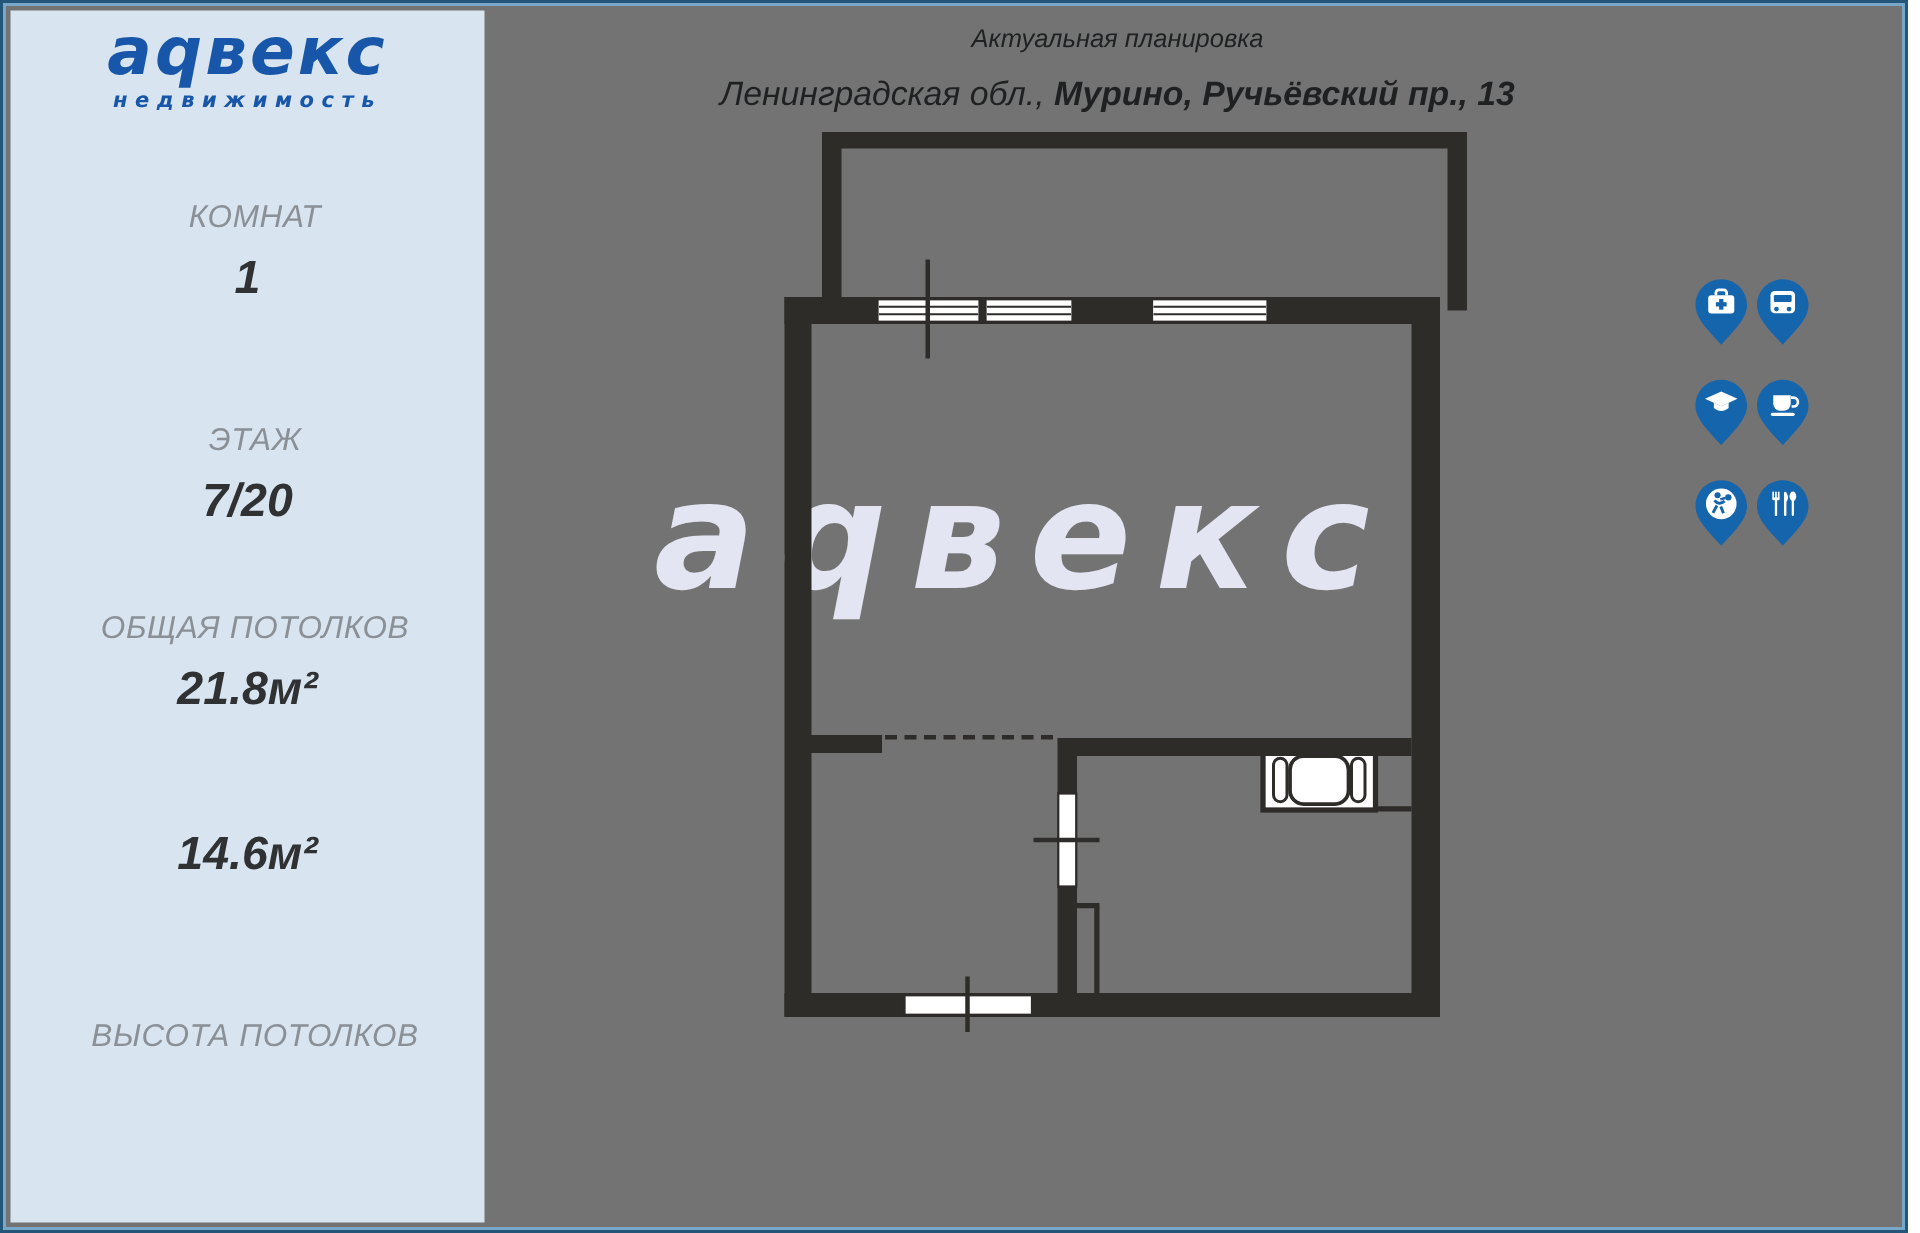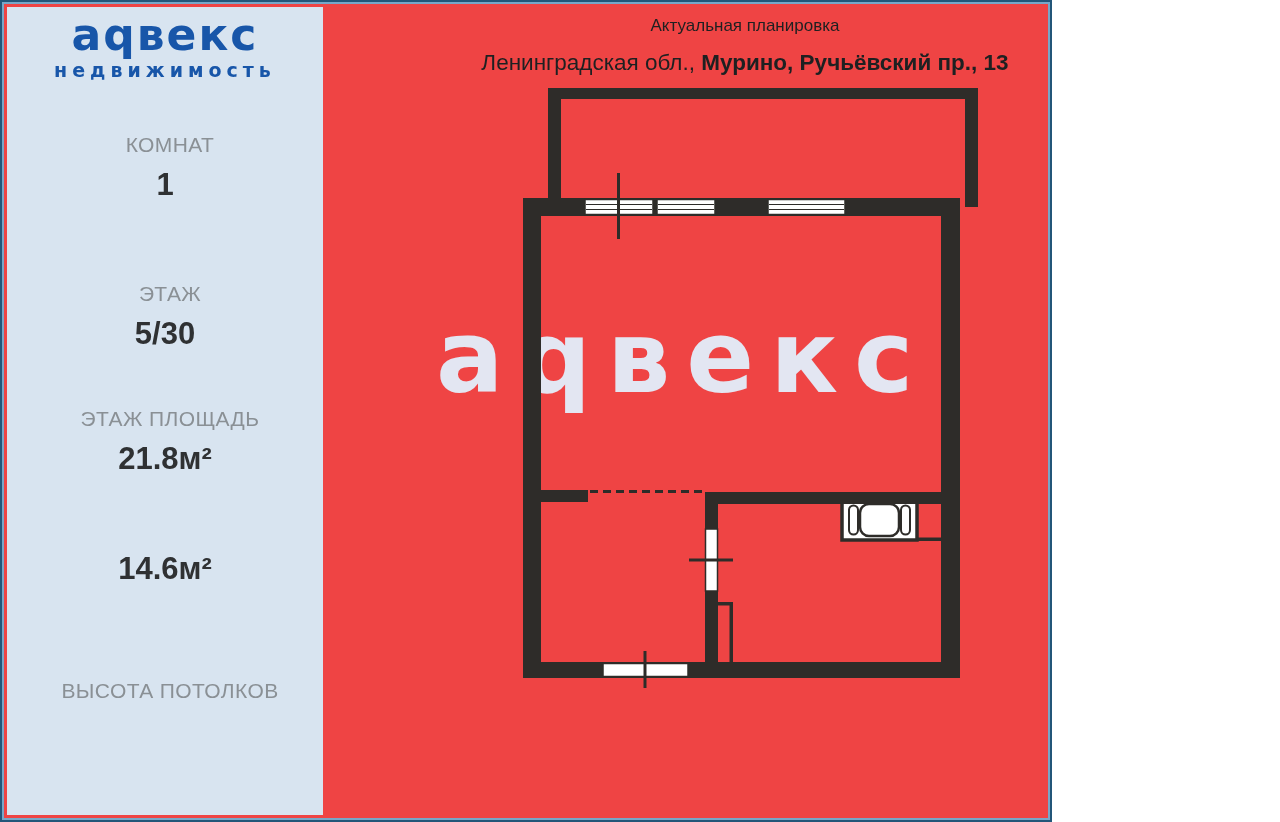--- a/index.html
+++ b/index.html
@@ -1,28 +1,28 @@
 <!DOCTYPE html>
 <html><head>
 <meta charset="utf-8">
 <style>
   html,body{margin:0;padding:0;}
   .page{
-    position:relative;width:1052px;height:822px;background:#ef4444;
-    font-family:"Liberation Sans",sans-serif;overflow:hidden;
+    position:relative;width:1272px;height:822px;background:#737373;
+    font-family:"Liberation Sans",sans-serif;overflow:hidden;font-style:italic;
   }
   
   .frame-outer{position:absolute;inset:0;border:2px solid #235679;z-index:60;pointer-events:none;}
   .frame-mid{position:absolute;inset:2px;border:2px solid #78a7c8;z-index:60;pointer-events:none;}
 
   
   .sidebar{position:absolute;left:7px;top:7px;width:316px;height:808px;background:#d8e4f0;z-index:5;}
   .logo{margin-top:6px;text-align:center;color:#1856a9;}
   .logo-main{font-family:"DejaVu Sans",sans-serif;font-weight:800;font-size:44px;line-height:44px;letter-spacing:2px;}
-  .logo-sub{font-family:"DejaVu Sans",sans-serif;font-weight:700;font-size:19px;letter-spacing:5px;margin-top:2px;}
+  .logo-sub{font-family:"DejaVu Sans",sans-serif;font-weight:700;font-size:14px;letter-spacing:5px;margin-top:2px;}
   .stat{position:absolute;left:0;right:0;text-align:center;}
   .stat-label{font-size:21px;line-height:26px;color:#8a9095;letter-spacing:0.4px;margin-left:10px;}
   .stat-value{margin-top:9px;font-size:31px;line-height:36px;font-weight:bold;color:#2f3133;}
   .stat-1{top:125px;} .stat-2{top:274px;} .stat-3{top:399px;} .stat-4{top:535px;} .stat-5{top:671px;}
 
   
   .main-header{position:absolute;left:420px;top:11px;width:650px;text-align:center;z-index:10;color:#1e2021;}
   .plan-title{font-size:17px;line-height:30px;}
   .plan-address{margin-top:7px;font-size:22.5px;line-height:30px;}
   .plan-address .bold{font-weight:bold;text-align:center;}
@@ -54,24 +54,24 @@
       <div class="logo-main">аqвекс</div>
       <div class="logo-sub">недвижимость</div>
     </div>
 
     <div class="stat stat-1">
       <div class="stat-label">КОМНАТ</div>
       <div class="stat-value">1</div>
     </div>
     <div class="stat stat-2">
       <div class="stat-label">ЭТАЖ</div>
-      <div class="stat-value">5/30</div>
+      <div class="stat-value">7/20</div>
     </div>
     <div class="stat stat-3">
-      <div class="stat-label">ЭТАЖ ПЛОЩАДЬ</div>
+      <div class="stat-label">ОБЩАЯ ПОТОЛКОВ</div>
       <div class="stat-value">21.8м²</div>
     </div>
     <div class="stat stat-4">
       <div class="stat-value">14.6м²</div>
     </div>
     <div class="stat stat-5">
       <div class="stat-label">ВЫСОТА ПОТОЛКОВ</div>
     </div>
   </div>
 

